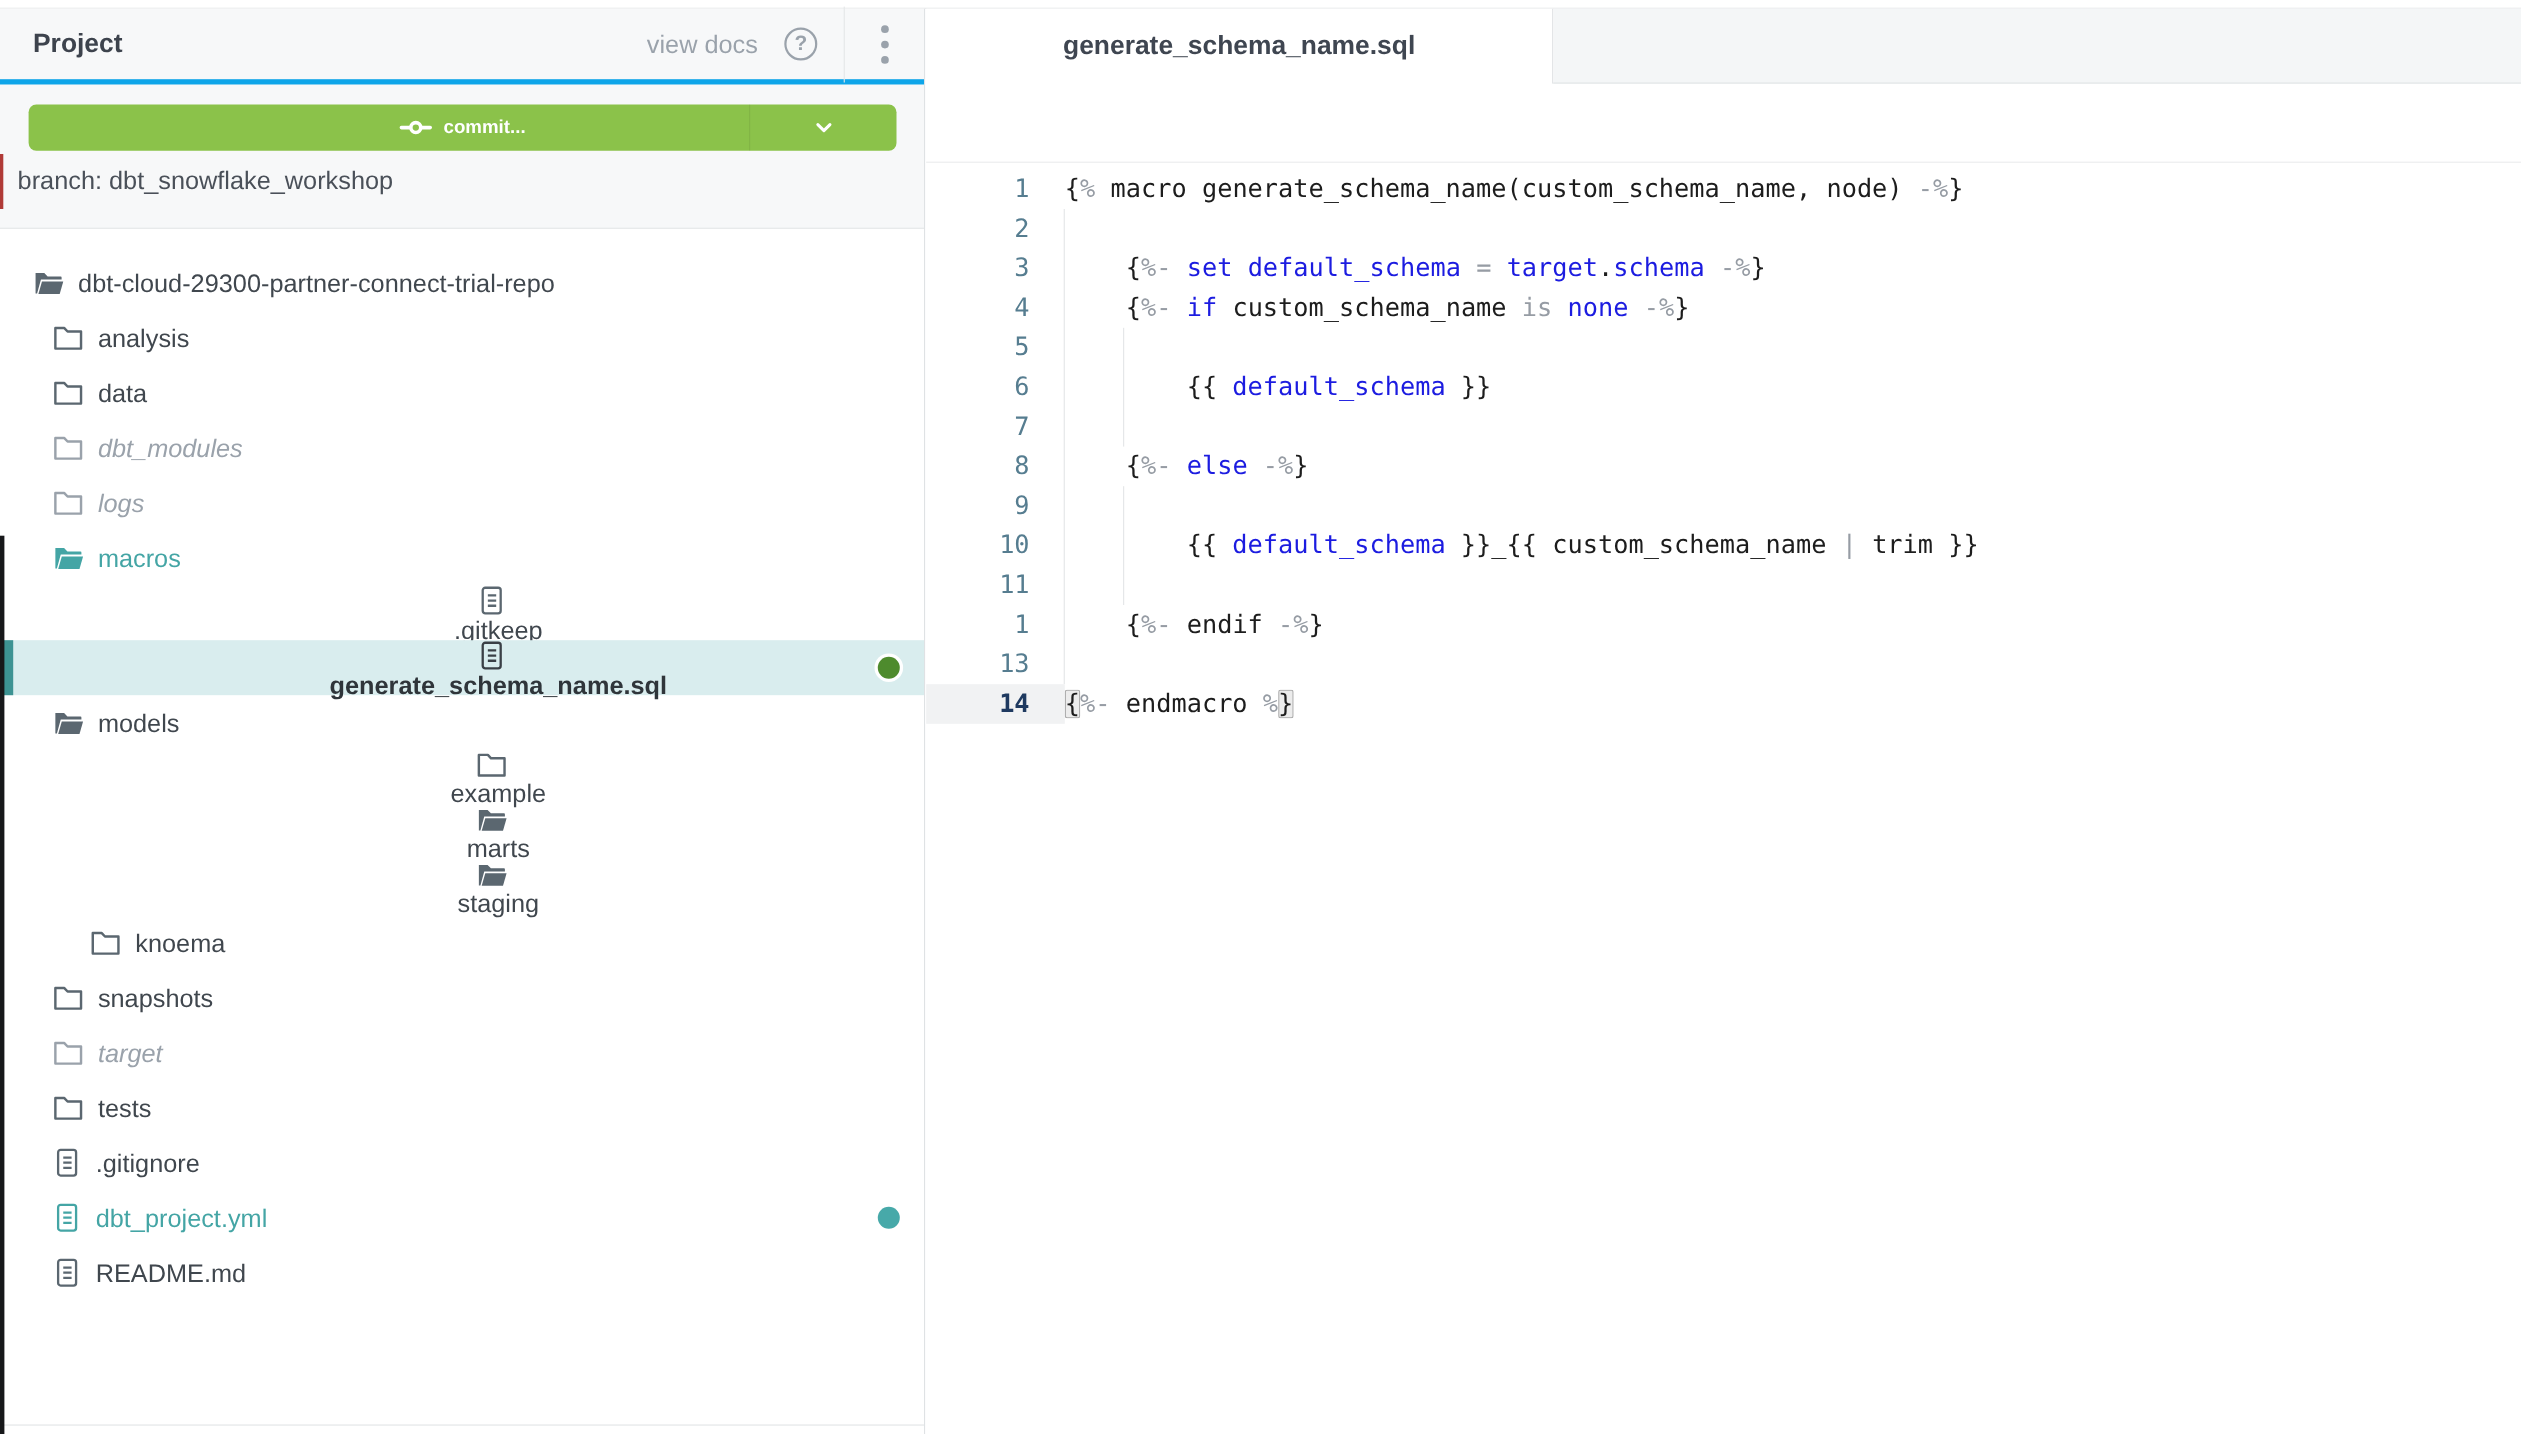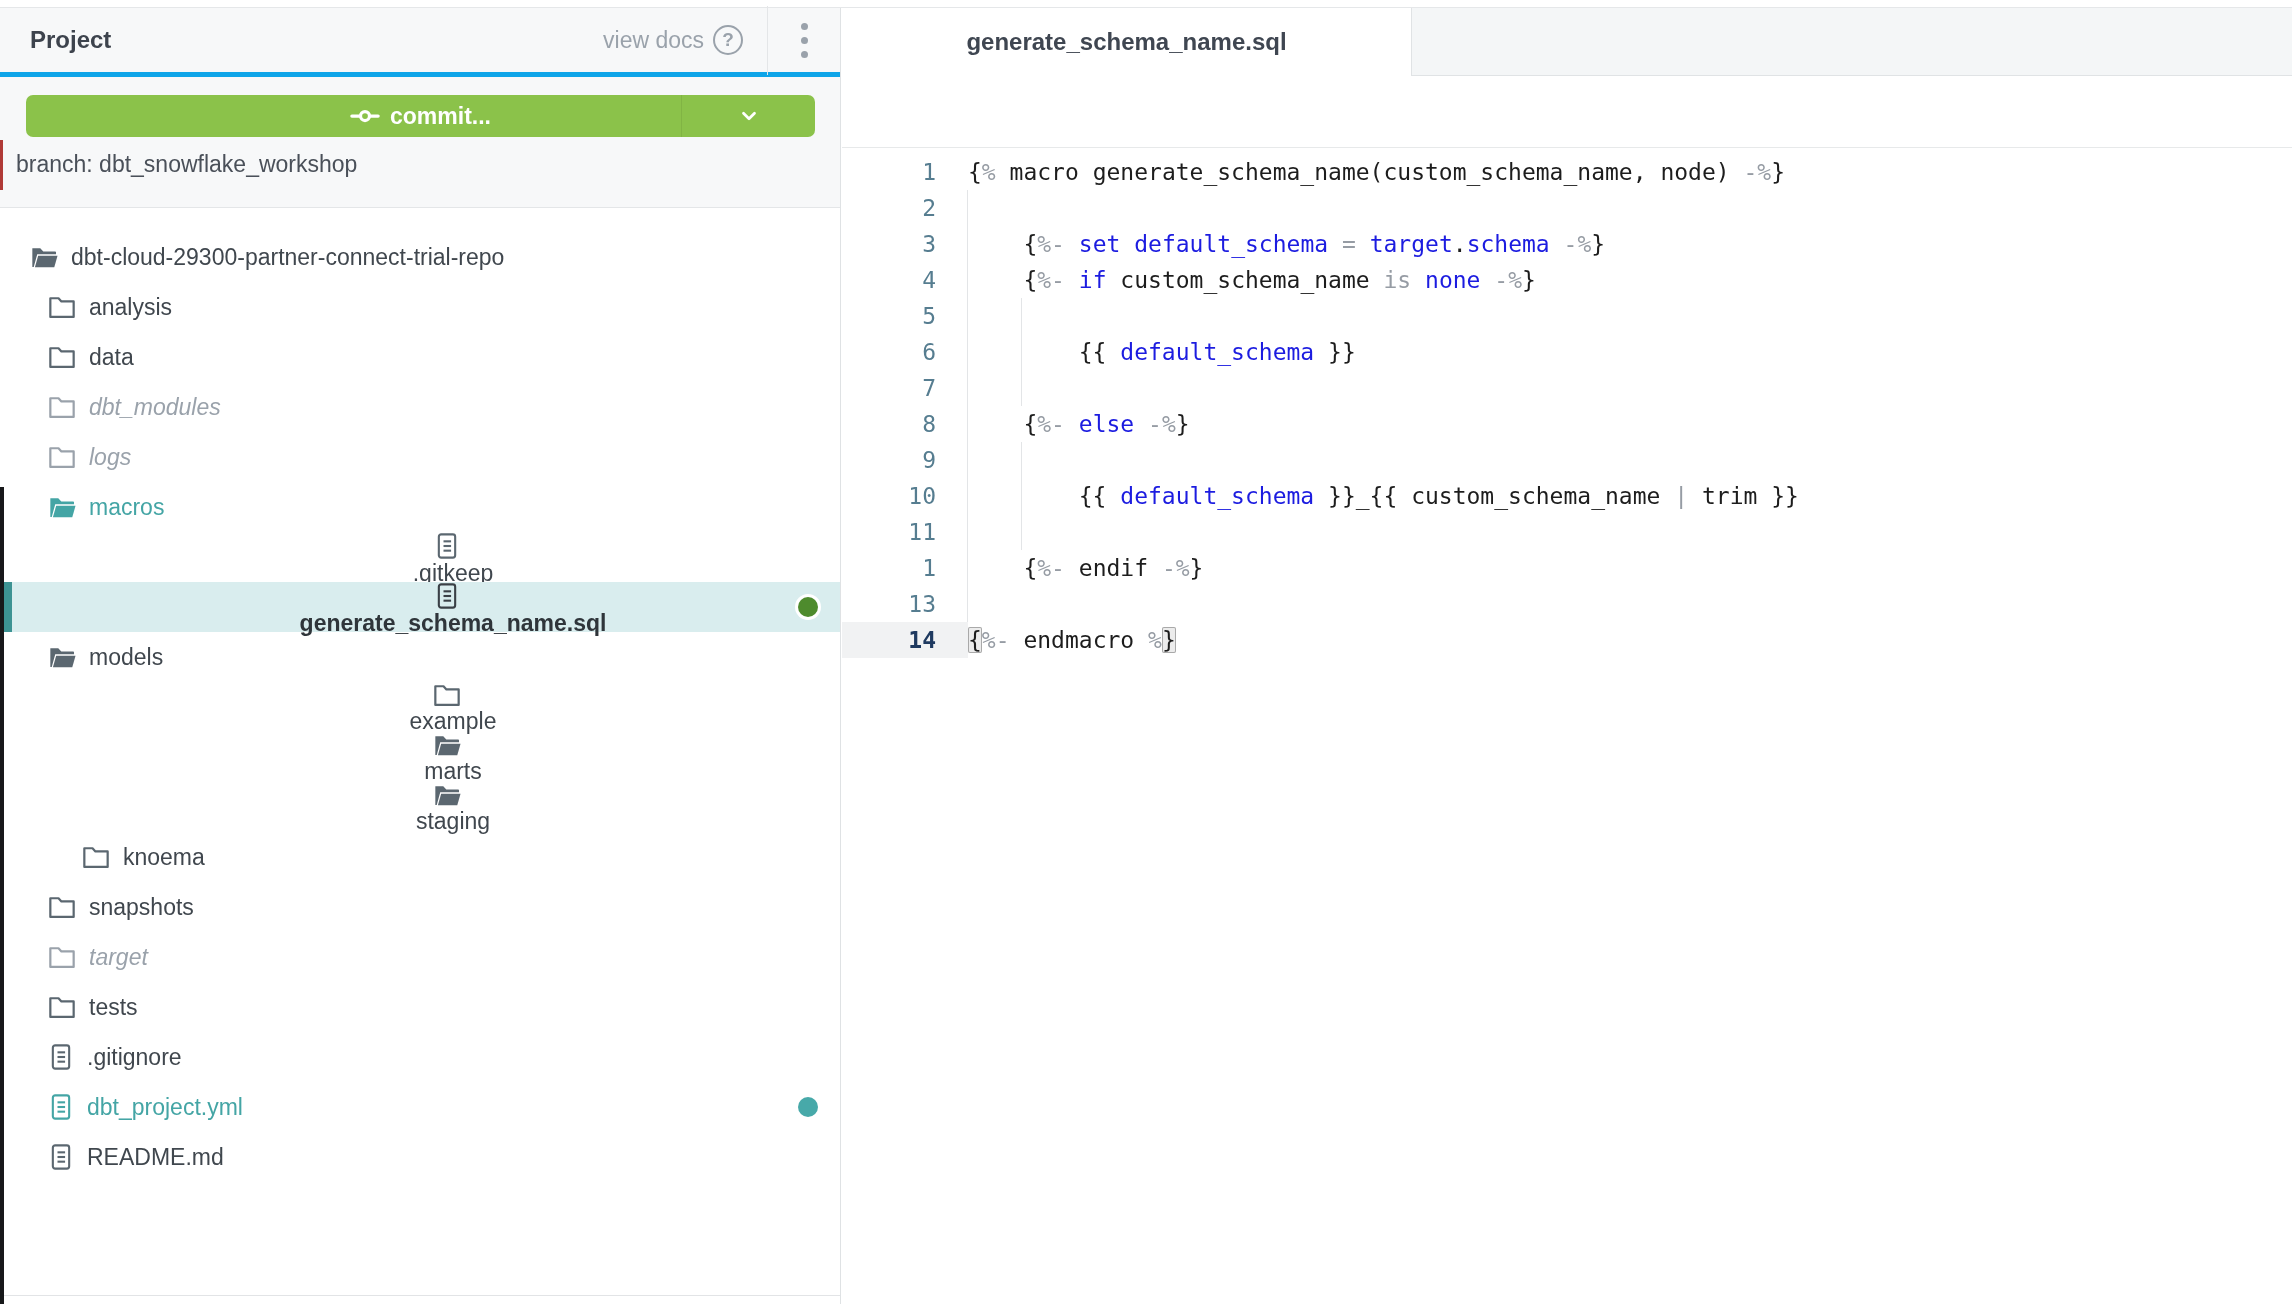--- a/index.html
+++ b/index.html
@@ -12,36 +12,36 @@
 
   
   .sidebar { position:absolute; top:8px; left:0; width:841px; height:1296px;
     background:#fff; border-right:1px solid #dfe2e4; }
   .sidebar-bottomline { position:absolute; left:0; bottom:8px; width:840px; height:1px; background:#e2e4e6; }
 
   .sidebar-header { height:69px; background:#f7f8f9; border-bottom:5px solid #0ea5e9;
     display:flex; align-items:center; }
   .project-title { font-size:24px; font-weight:700; color:#3d434d; margin-left:30px; }
   .header-spacer { flex:1; }
-  .view-docs { display:flex; align-items:center; gap:9px; color:#9aa2ab; font-size:23px;
+  .view-docs { display:flex; align-items:center; gap:24px; color:#9aa2ab; font-size:23px;
     margin-right:24px; cursor:pointer; }
   .qmark { width:30px; height:30px; border:2px solid #9aa2ab; border-radius:50%;
     display:inline-flex; align-items:center; justify-content:center;
     font-size:19px; font-weight:700; color:#9aa2ab; }
   .header-divider { width:1px; height:69px; background:#e4e6e8; }
   .kebab { width:72px; height:69px; display:flex; flex-direction:column; gap:7px;
     align-items:center; justify-content:center; cursor:pointer; }
   .kebab i { width:7px; height:7px; border-radius:50%; background:#9aa2ab; }
 
   .top-section { background:#f7f8f9; border-bottom:1px solid #e4e6e8; padding:18px 0 0 0; }
   .commit-btn { position:relative; margin:0 26px; height:42px; border:none; border-radius:7px;
     background:#8bc24a; width:789px; display:flex; align-items:center; justify-content:center;
     cursor:pointer; }
   .commit-btn .label-wrap { display:flex; align-items:center; gap:10px;
-    color:#fff; font-size:23px; font-weight:700; }
+    color:#fff; font-size:17px; font-weight:700; }
   .commit-split { position:absolute; right:0; top:0; width:134px; height:42px;
     border-left:1px solid rgba(0,0,0,0.07); display:flex; align-items:center; justify-content:center; }
   .branch-row { margin:14px 0 0 16px; padding-bottom:29px; font-size:23px; color:#4a5059; }
 
   .file-tree { padding-top:24px; position:relative; }
   .tree-row { position:relative; height:50px; display:flex; align-items:center;
     font-size:23px; color:#40474e; cursor:pointer; }
   .tree-row .icon { flex:0 0 auto; display:inline-flex; margin-right:13px; color:#5b6770; }
   .tree-row .lbl { white-space:nowrap; }
   .tree-row.lvl0 { padding-left:30px; }

